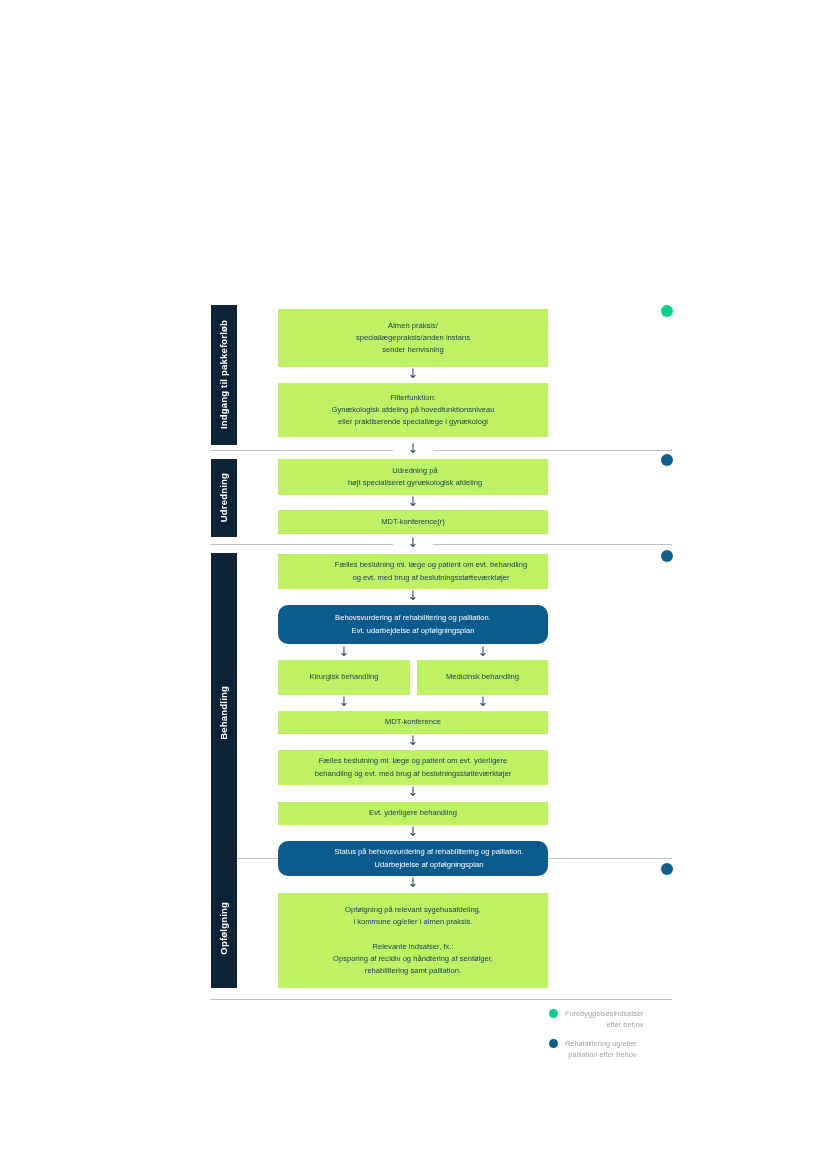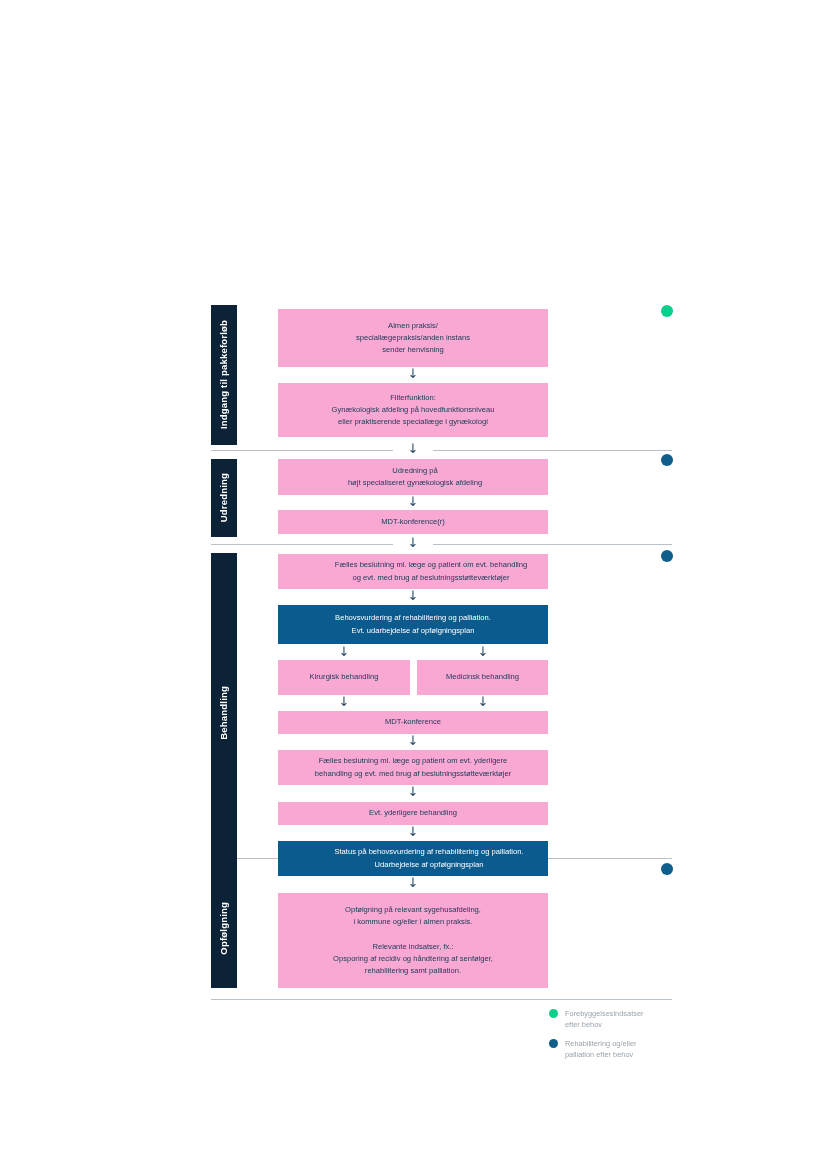--- a/index.html
+++ b/index.html
@@ -19,21 +19,21 @@
 
   #diagram {
     position: absolute;
     left: 0;
     top: 0;
     width: 827px;
     height: 1169px;
   }
 
   
-  .abs { position: absolute; box-sizing: border-box; }
+  .abs { position: absolute; box-sizing: border-box; text-align: right; }
 
   
   .stage-tab {
     background: #0c2237;
     display: flex;
     align-items: center;
     justify-content: center;
   }
   .stage-tab .stage-label {
     writing-mode: vertical-rl;
@@ -53,28 +53,29 @@
     justify-content: center;
     text-align: center;
     padding: 4px 8px;
   }
   .node .node-text {
     font-size: 7.6px;
     line-height: 1.62;
     white-space: pre-line;
   }
   .node.light {
-    background: #f9a8d4;
+    background: #bef264;
     text-align: center;
   }
   .node.light .node-text {
     color: #153a55;
   }
   .node.dark {
     background: #0c5b8e;
+    border-radius: 10px;
   }
   .node.dark .node-text {
     color: #ffffff;
   }
 
   
   .arrow {
     color: #2b4a63;
     font-size: 13px;
     line-height: 1;

